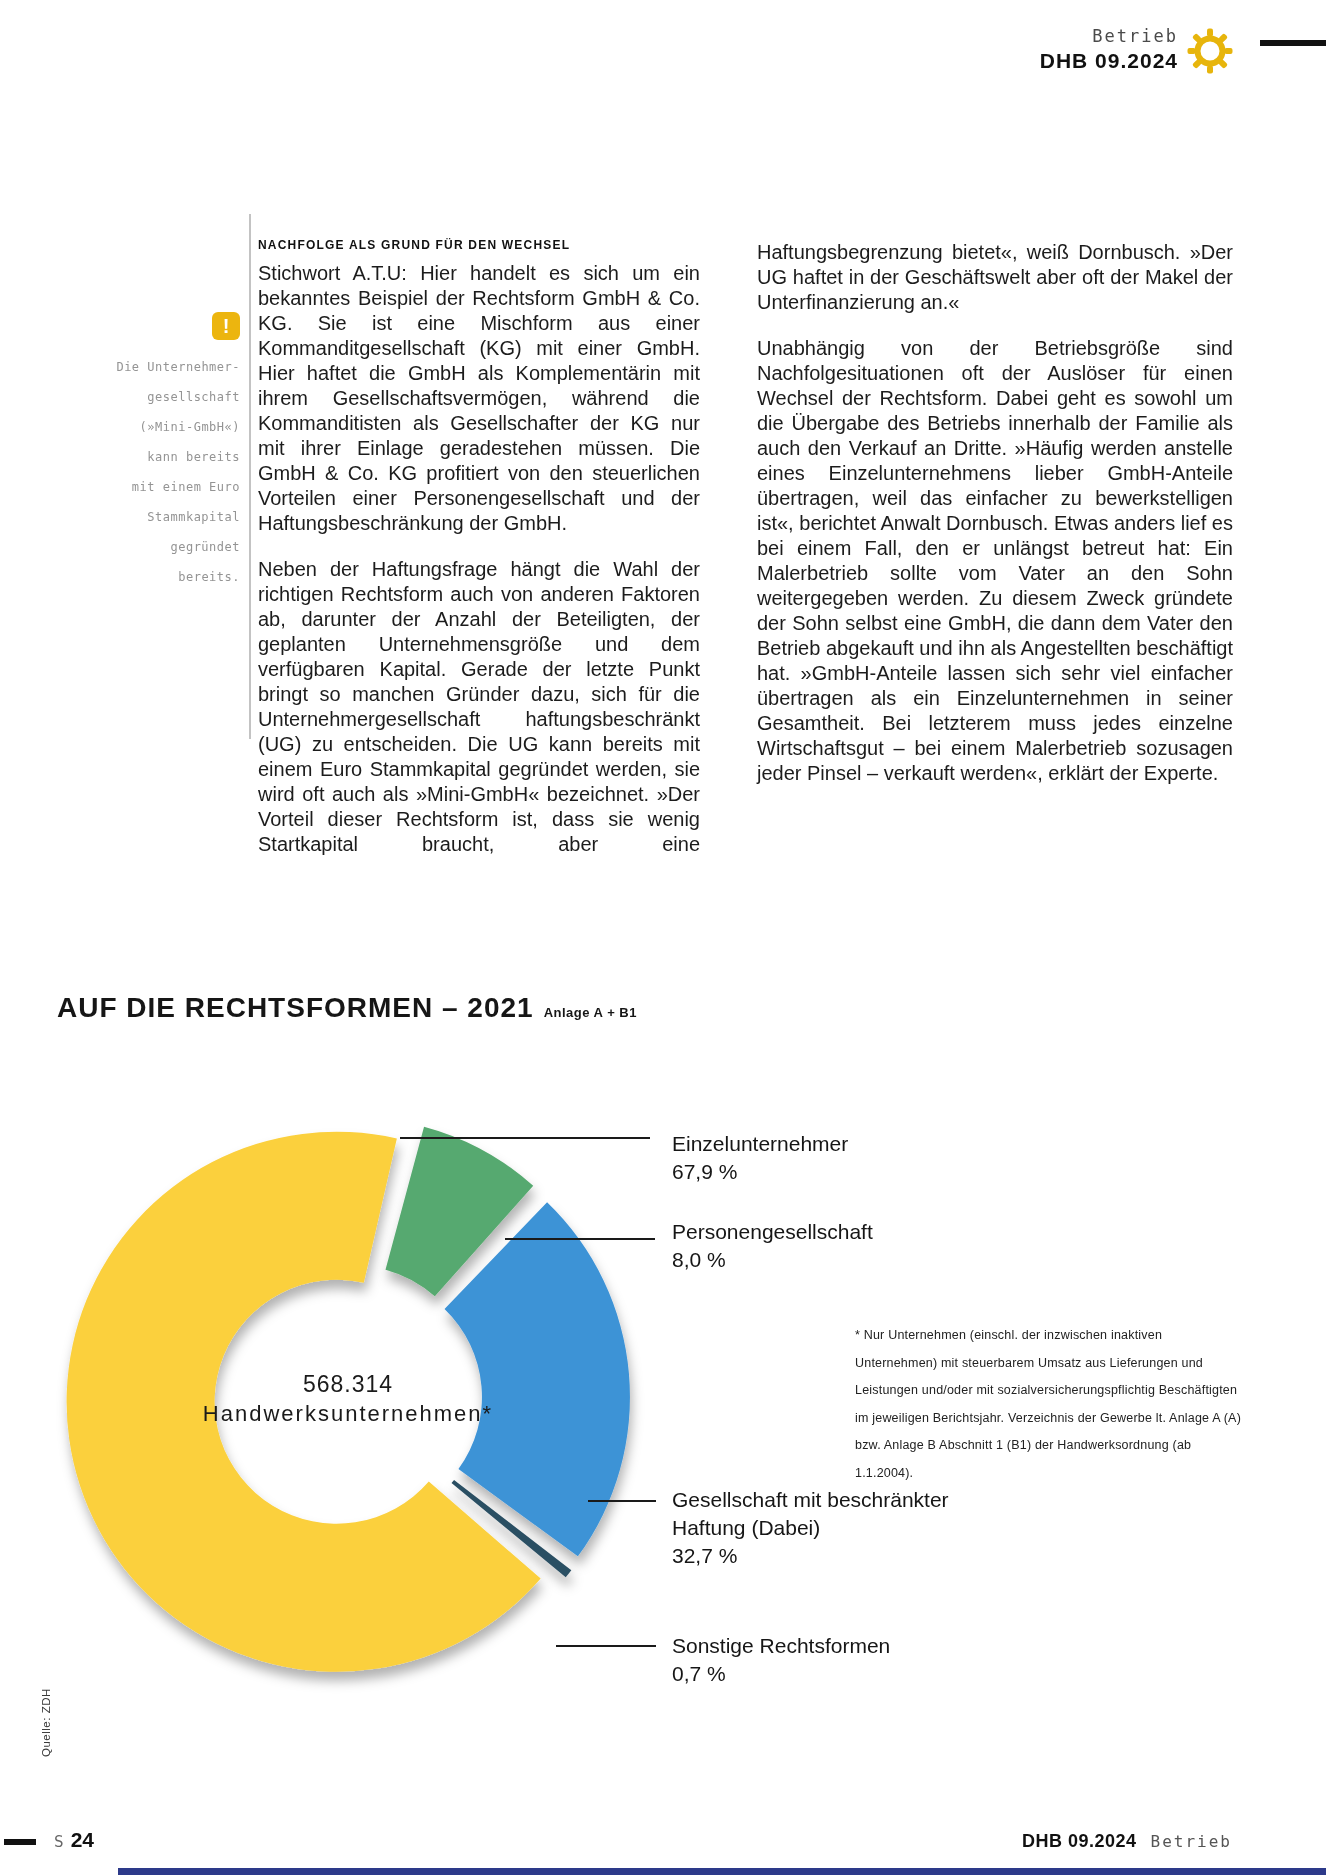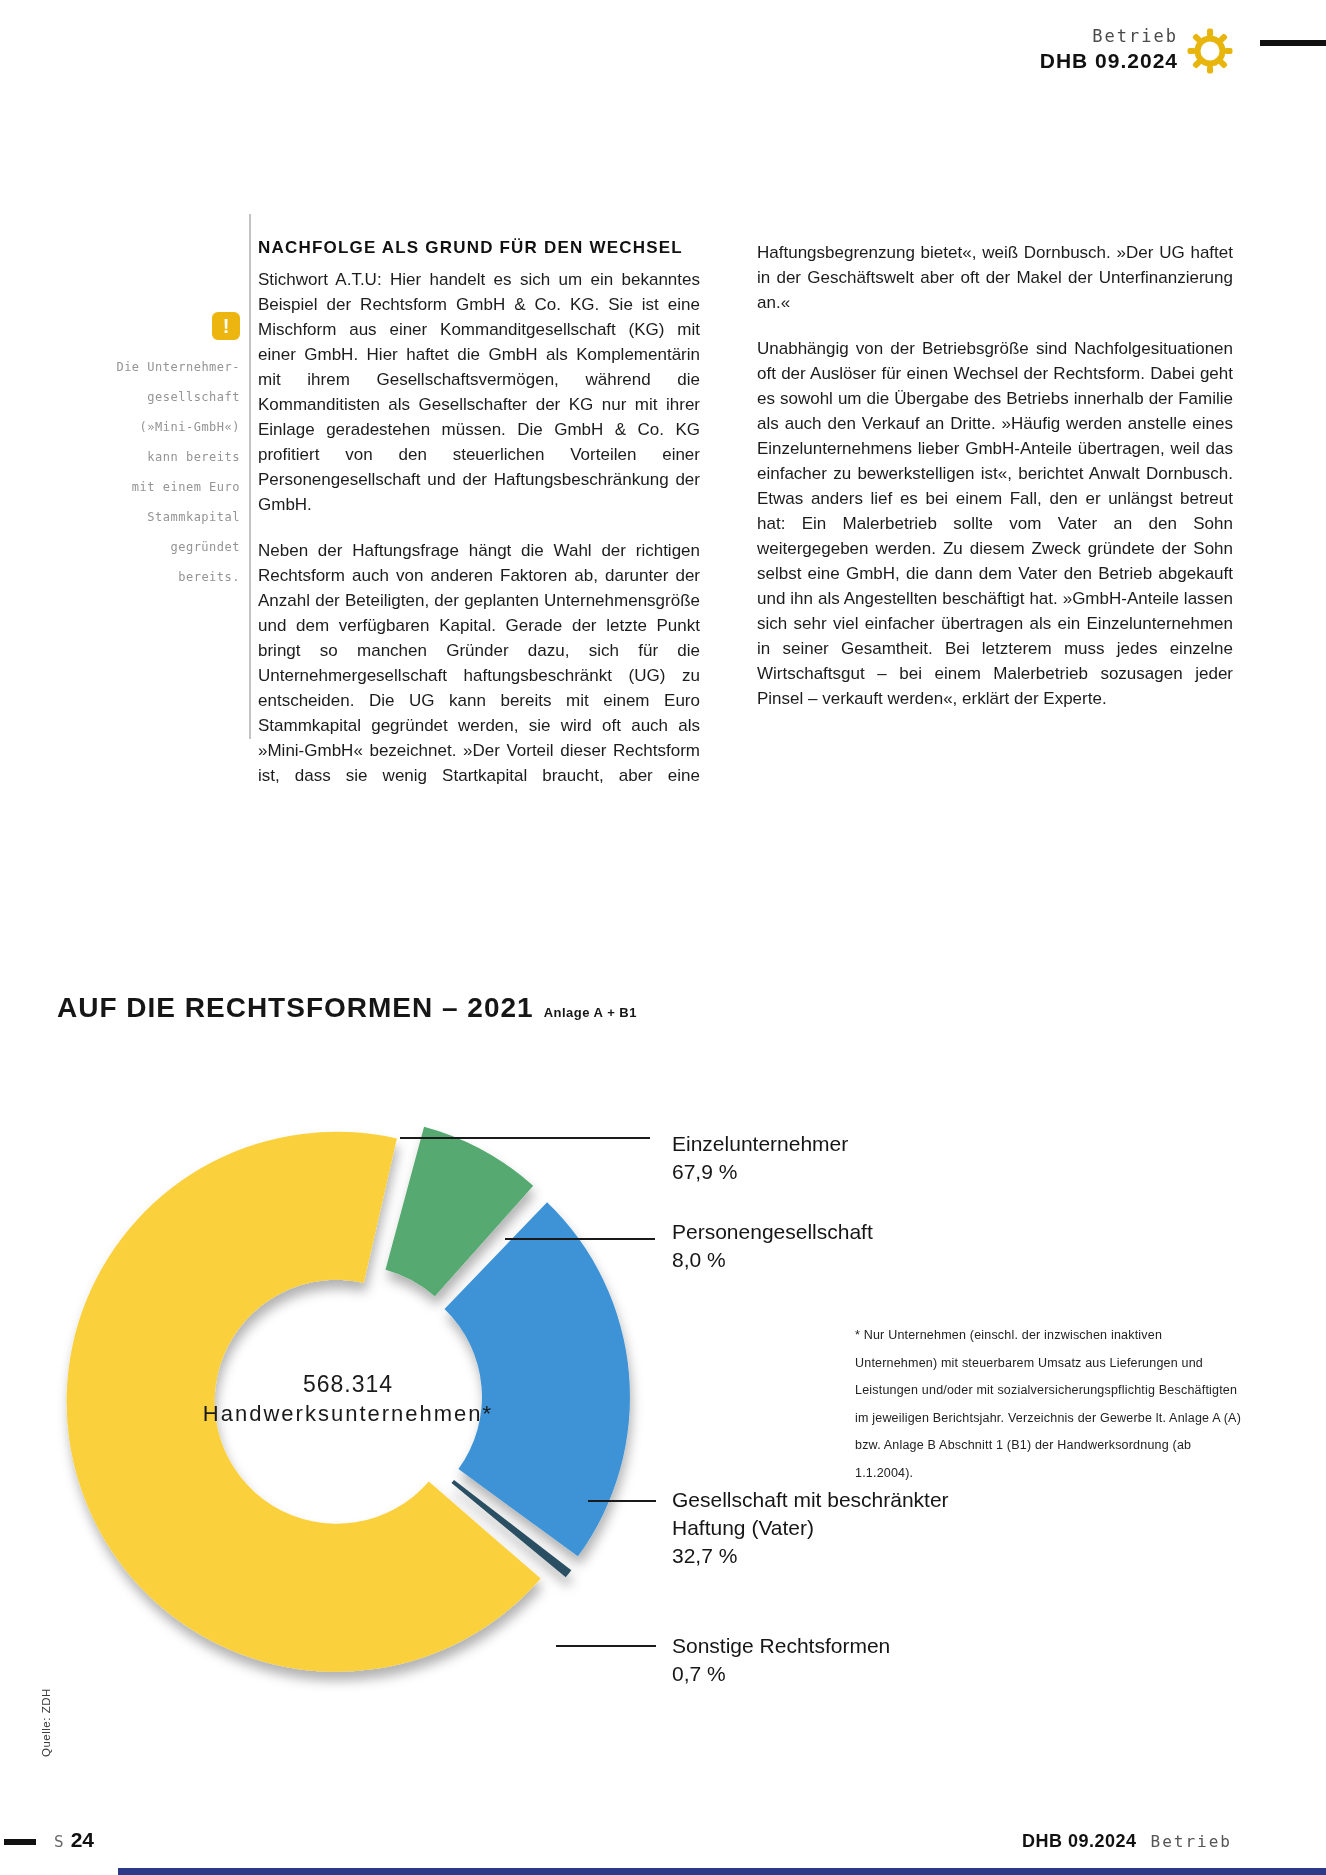--- a/index.html
+++ b/index.html
@@ -14,22 +14,22 @@
 
   
   .callout{position:absolute;left:30px;top:312px;width:210px;text-align:right;}
   .callout-badge{display:inline-block;width:28px;height:28px;border-radius:6px;background:#ECB50F;color:#fff;font-weight:700;font-size:20px;line-height:28px;text-align:center;margin-bottom:12px;}
   .callout-line{font-family:"DejaVu Sans Mono",monospace;font-size:12px;line-height:30px;letter-spacing:0.5px;color:#949494;}
   .vrule{position:absolute;left:249px;top:214px;width:2px;height:525px;background:#c3c3c3;}
 
   
   .col1{position:absolute;left:258px;top:238px;width:442px;}
   .col2{position:absolute;left:757px;top:240px;width:476px;}
-  .art-heading{font-size:17px;font-weight:700;letter-spacing:1.2px;color:#111;margin:0 0 9px 0;}
-  .art-p{font-size:17px;line-height:25px;text-align:justify;margin:0 0 21px 0;color:#1c1c1c;}
+  .art-heading{font-size:12px;font-weight:700;letter-spacing:1.2px;color:#111;margin:0 0 9px 0;}
+  .art-p{font-size:20px;line-height:25px;text-align:justify;margin:0 0 21px 0;color:#1c1c1c;}
   .p-cont{text-align-last:justify;}
 
   
   .chart-title{position:absolute;left:57px;top:991px;}
   .chart-title .t-line{font-size:28px;font-weight:700;letter-spacing:1px;line-height:33px;color:#161616;white-space:nowrap;}
   .t-annot{font-size:13px;font-weight:700;letter-spacing:0.5px;margin-left:10px;color:#161616;}
 
   .donut-svg{position:absolute;left:28px;top:1076px;width:660px;height:660px;}
   .donut-center{position:absolute;left:348px;top:1399px;transform:translate(-50%,-50%);text-align:center;color:#1a1a1a;}
   .donut-center .cv{font-size:23px;letter-spacing:1px;line-height:30px;}
@@ -133,21 +133,21 @@
 
   <div class="legend-item lg-0">
     <div>Einzelunternehmer</div>
     <div class="legend-pct">67,9 %</div>
   </div>
   <div class="legend-item lg-1">
     <div>Personengesellschaft</div>
     <div class="legend-pct">8,0 %</div>
   </div>
   <div class="legend-item lg-2">
-    <div>Gesellschaft mit beschränkter Haftung (Vater)</div>
+    <div>Gesellschaft mit beschränkter Haftung (Dabei)</div>
     <div class="legend-pct">32,7 %</div>
   </div>
   <div class="legend-item lg-3">
     <div>Sonstige Rechtsformen</div>
     <div class="legend-pct">0,7 %</div>
   </div>
 
   <div class="footnote">* Nur Unternehmen (einschl. der inzwischen inaktiven Unternehmen) mit steuerbarem Umsatz aus Lieferungen und Leistungen und/oder mit sozialversicherungspflichtig Beschäftigten im jeweiligen Berichtsjahr. Verzeichnis der Gewerbe lt. Anlage A (A) bzw. Anlage B Abschnitt 1 (B1) der Handwerksordnung (ab 1.1.2004).</div>
   <div class="source">Quelle: ZDH</div>
 

